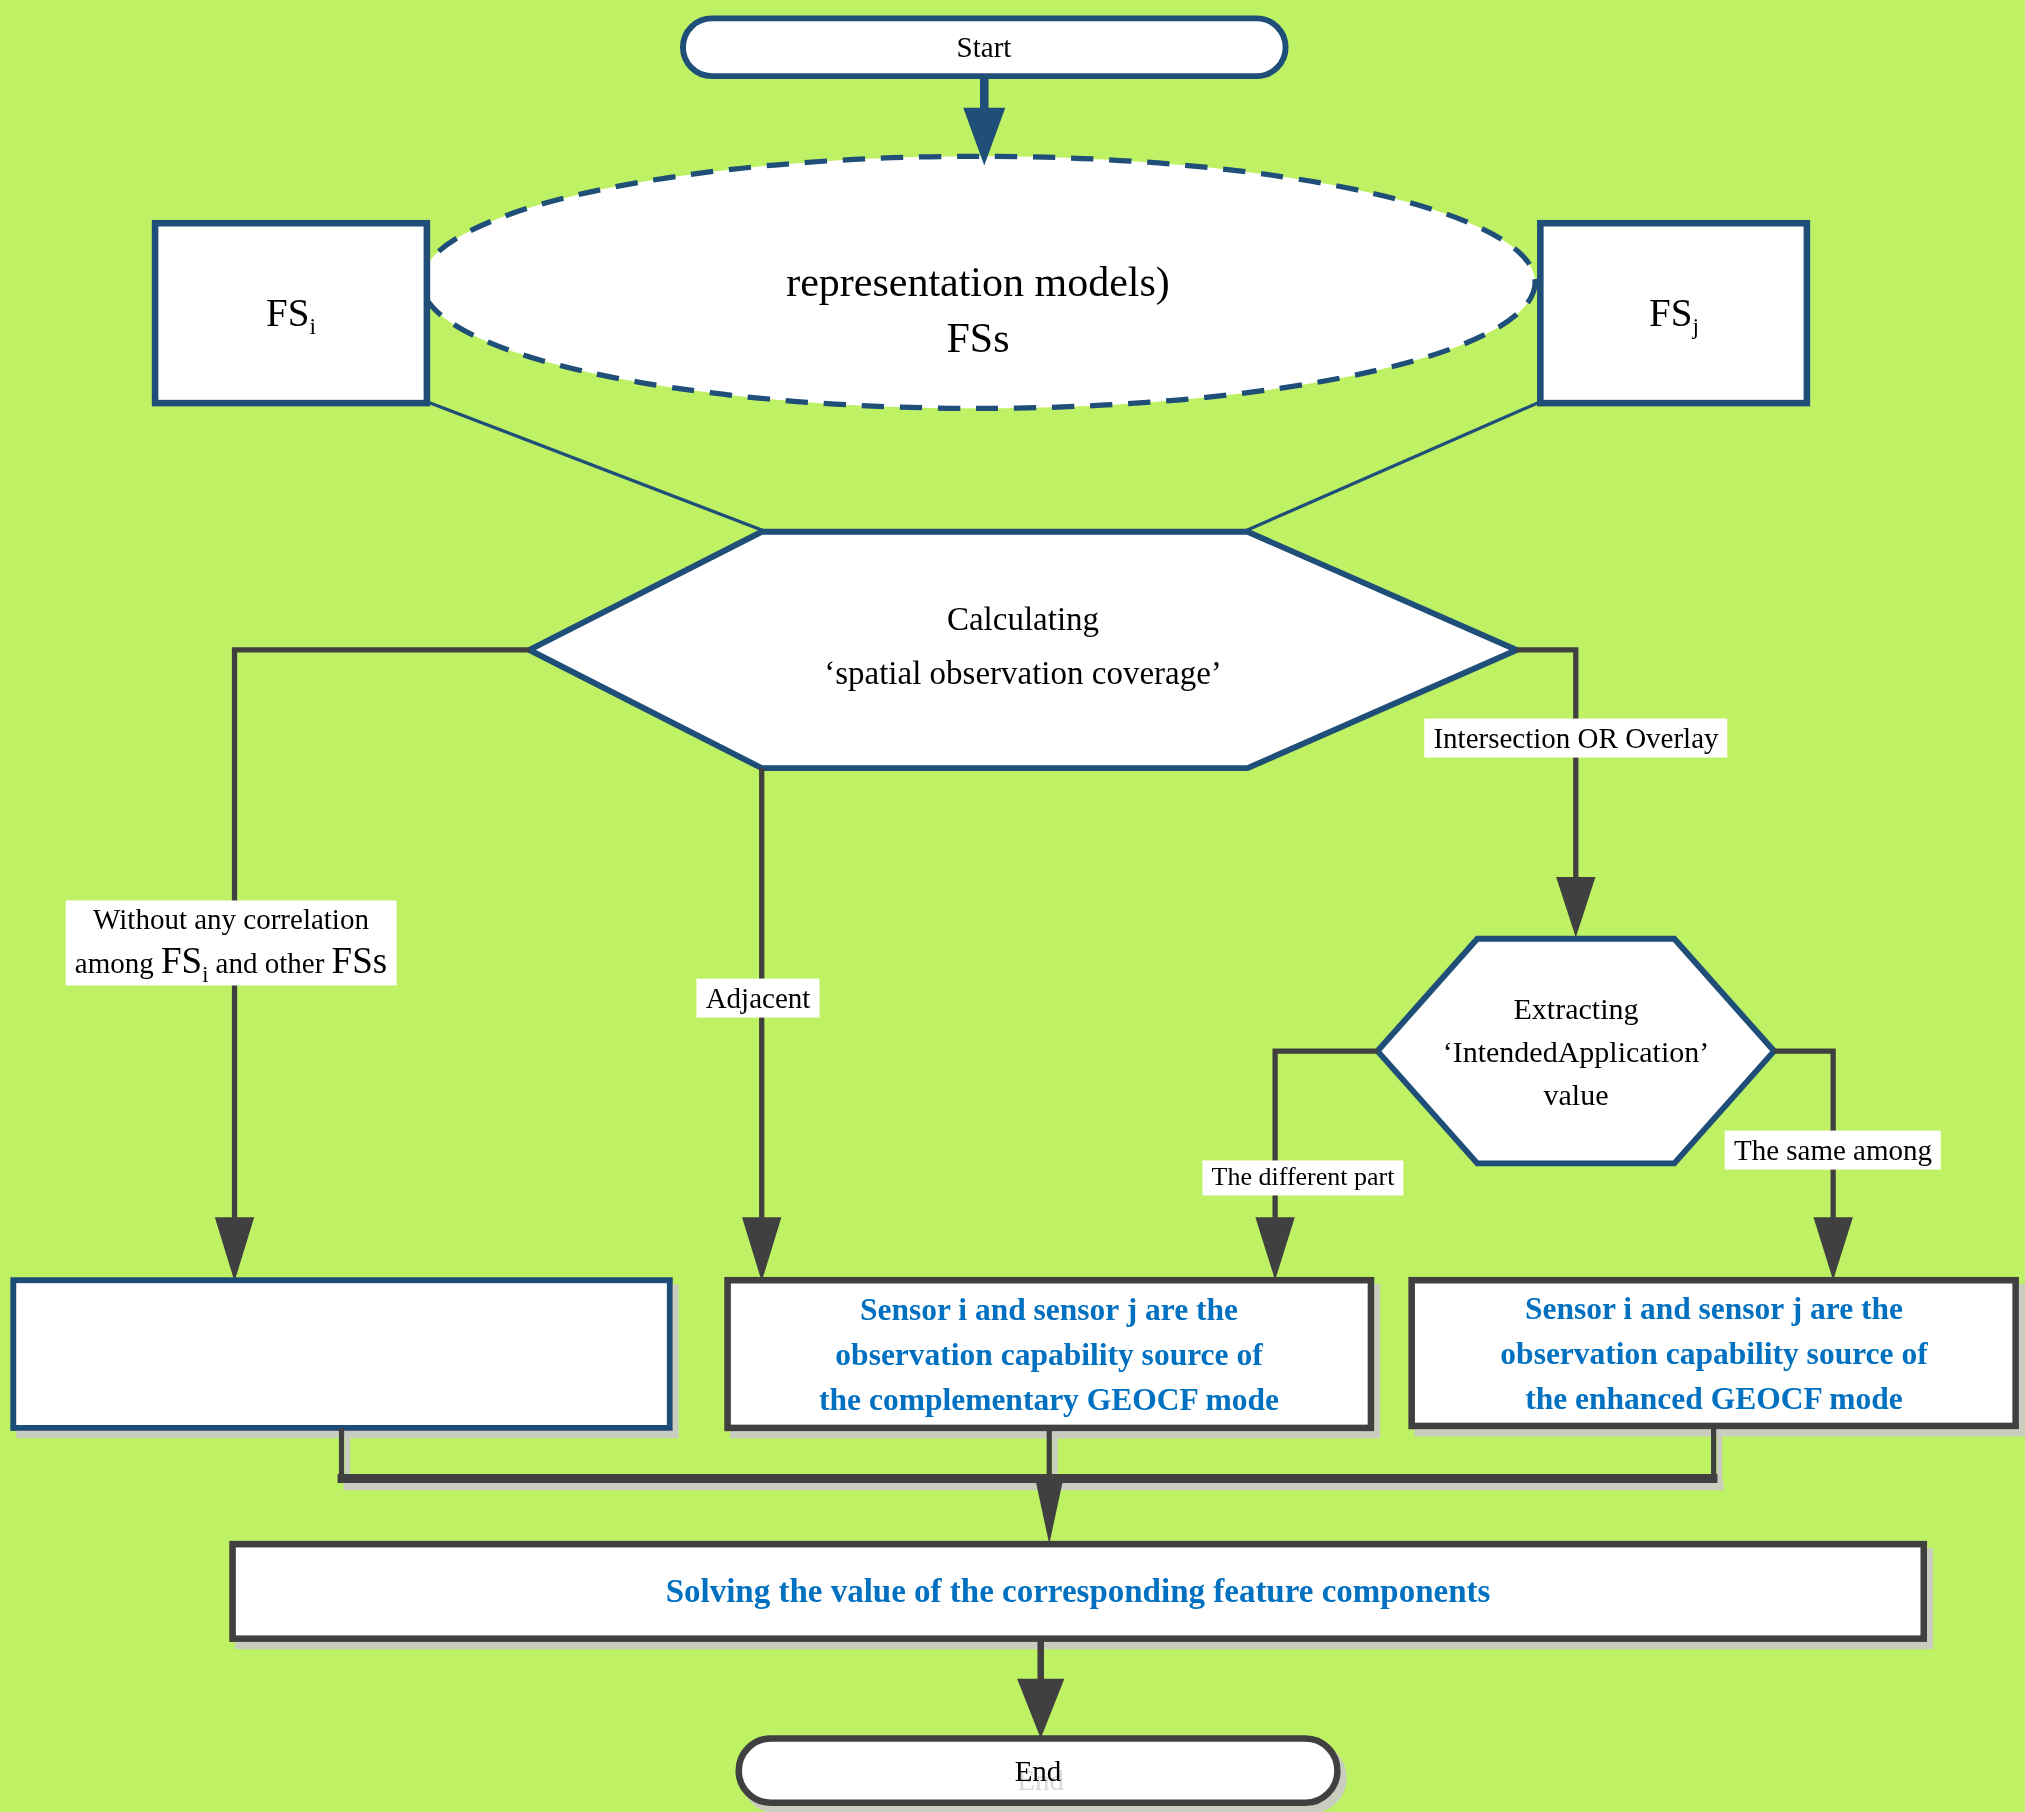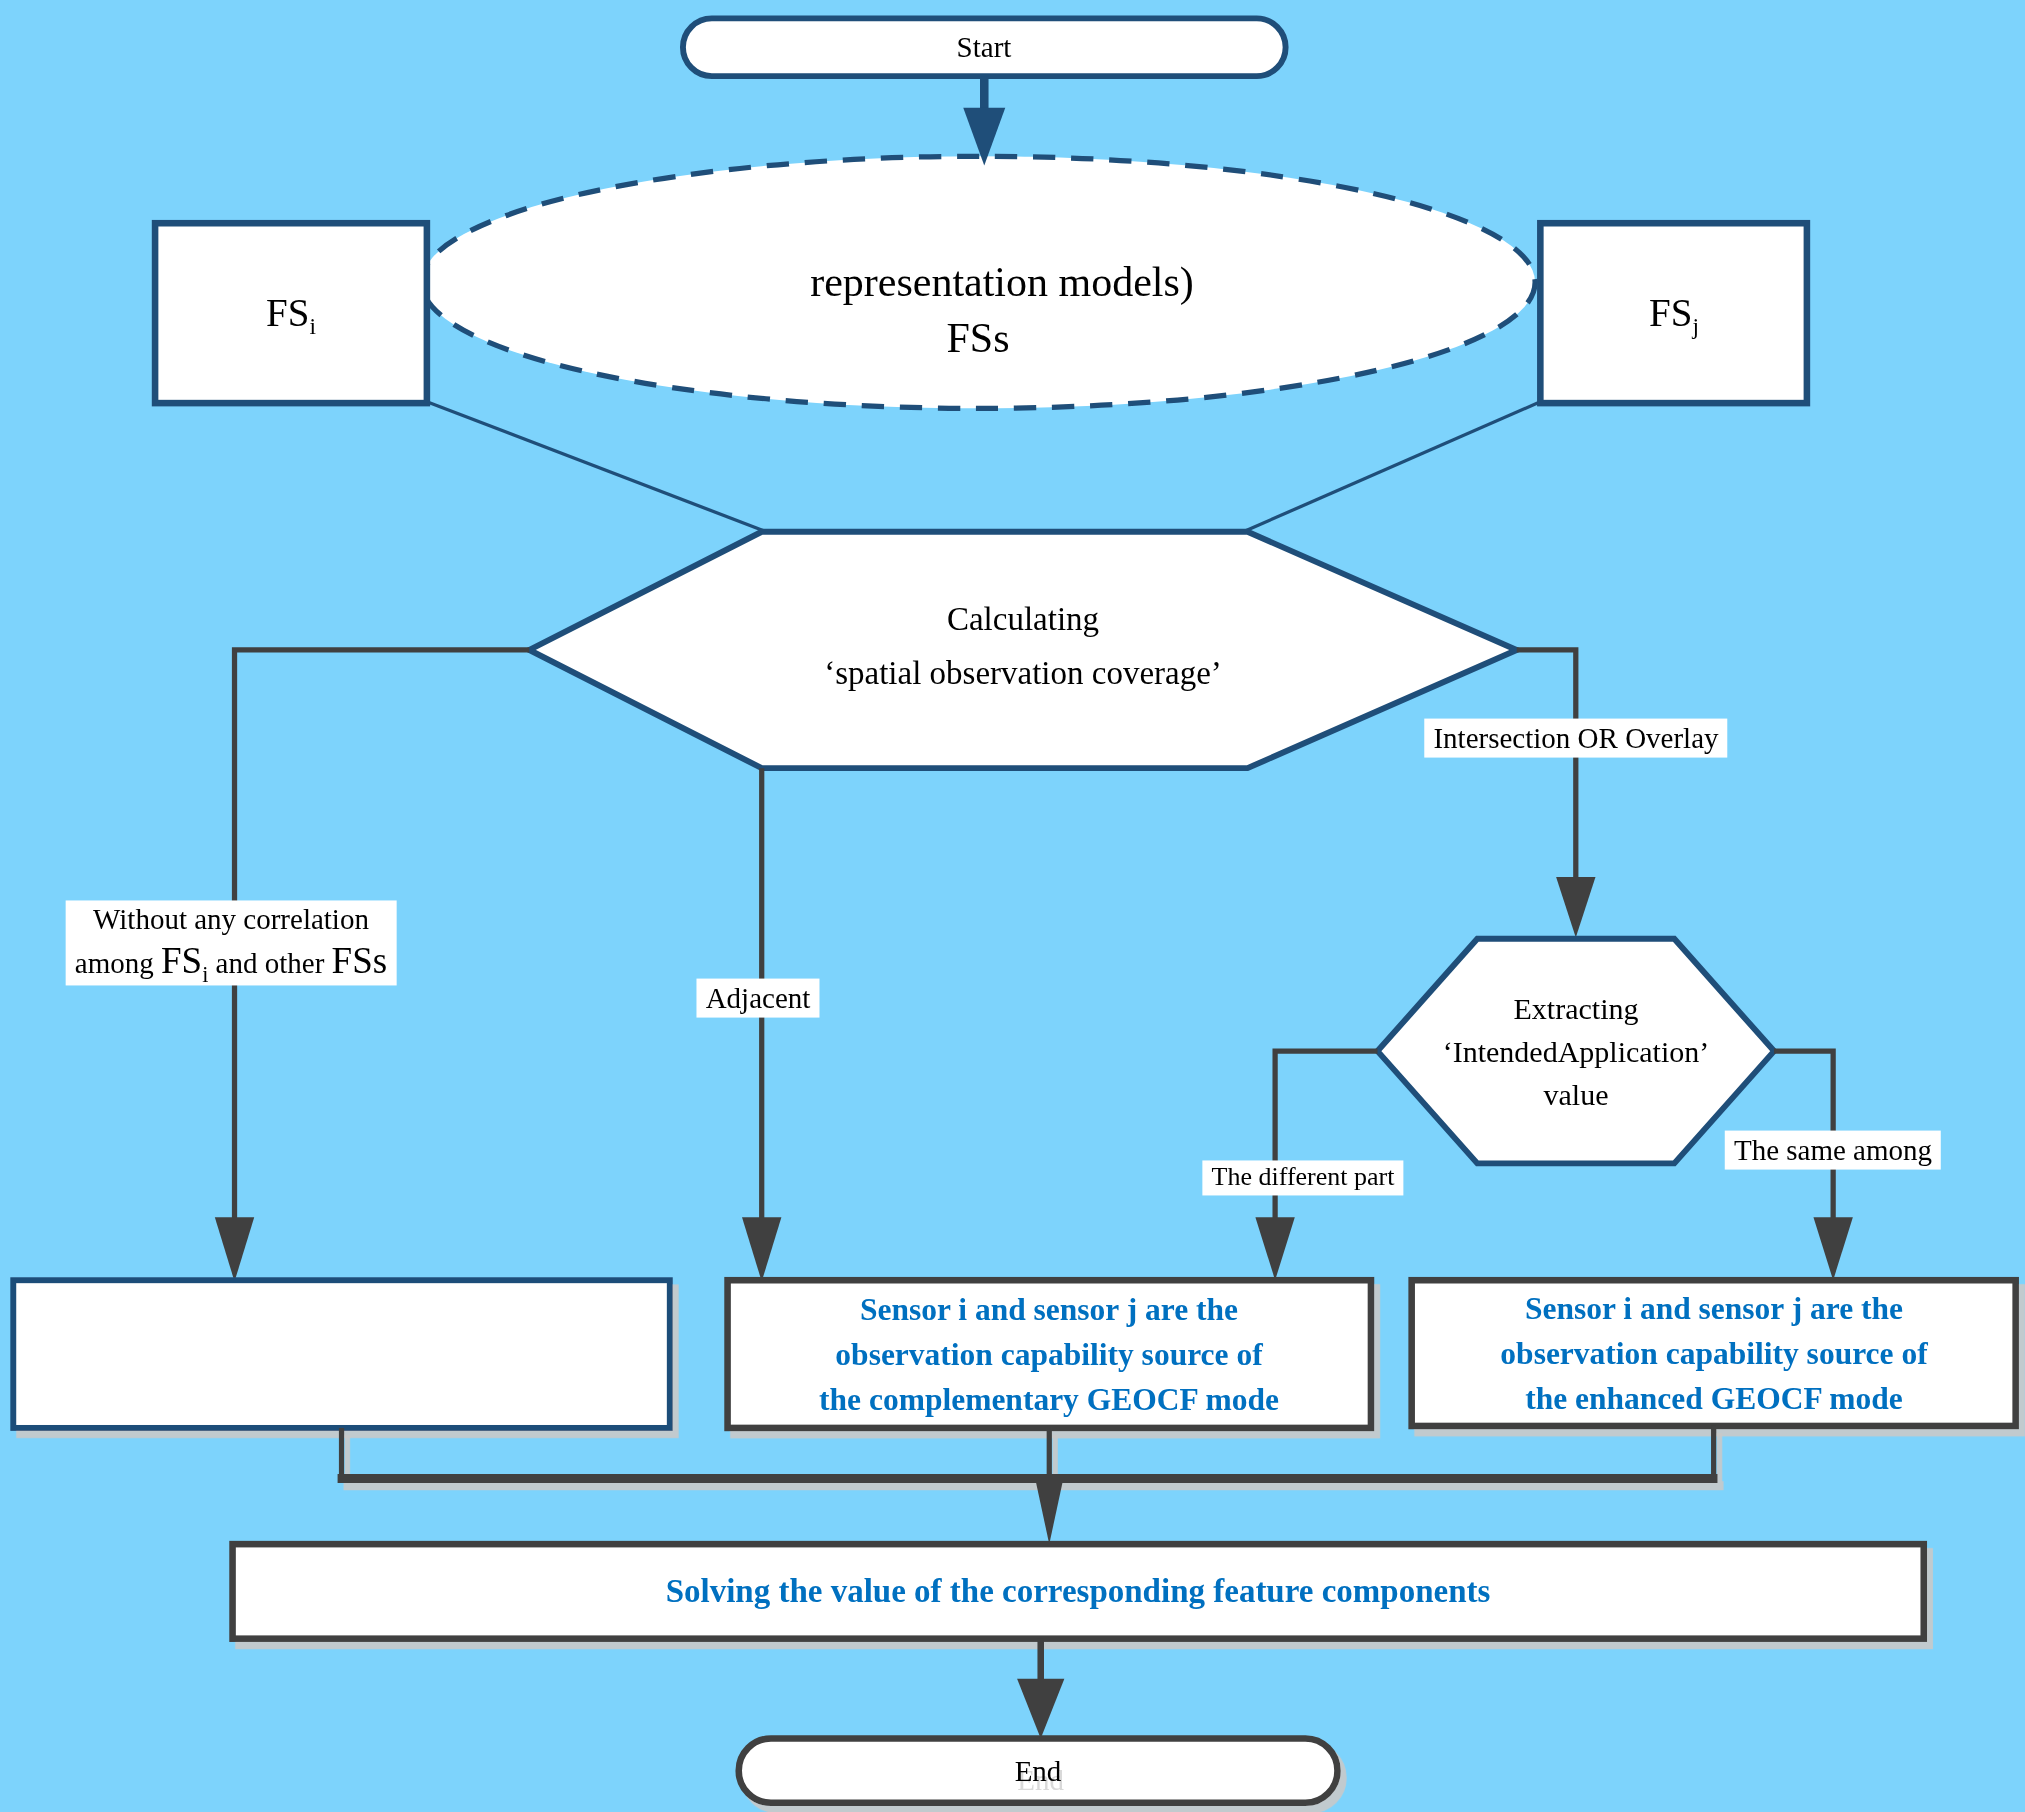--- a/index.html
+++ b/index.html
@@ -1,16 +1,16 @@
 <!DOCTYPE html>
 <html style="font-size:10.5px"><head>
 <meta charset="utf-8">
 <style>
   html,body{margin:0;padding:0;background:#ffffff;}
-  .canvas{position:relative;width:2025px;height:1812px;background:#7dd3fc;
+  .canvas{position:relative;width:2025px;height:1812px;background:#bef264;
           font-family:"Liberation Serif",serif;overflow:hidden;}
   .canvas > svg{position:absolute;left:0;top:0;}
   .lbl{position:absolute;transform:translate(-50%,-50%);white-space:nowrap;
        text-align:center;color:#000;line-height:1.25;}
   .wb{background:#ffffff;padding:1.3px 9.2px;}
   .bb{color:#0070C0;font-weight:bold;}
   .fsbig{font-size:37px;}
   sub{font-size:60%;line-height:0;}
   .endlbl{text-shadow:2.6px 9.2px 0 #d9d9d9;}
 </style>
@@ -71,21 +71,21 @@
 
     <rect x="354" y="2352" width="2576" height="144" fill="#ffffff" stroke="#404040" stroke-width="10" filter="url(#ds)"></rect>
 
     <line x1="1585" y1="2496" x2="1585" y2="2565" stroke="#404040" stroke-width="10"></line>
     <polygon points="1549,2557 1621,2557 1585,2648" fill="#404040"></polygon>
     <rect x="1125" y="2648" width="912" height="98" rx="49" fill="#ffffff" stroke="#404040" stroke-width="10" filter="url(#ds)"></rect>
   </svg>
 
   <div class="lbl" style="left:984px;top:47px;font-size:29px;">Start</div>
 
-  <div class="lbl" style="left:978px;top:282px;font-size:42px;margin-left:24px;">representation models)</div>
+  <div class="lbl" style="left:978px;top:282px;font-size:42px;">representation models)</div>
   <div class="lbl" style="left:978px;top:338px;font-size:42px;">FSs</div>
 
   <div class="lbl" style="left:291px;top:313px;font-size:39px;">
     <span>FS</span><sub>i</sub>
   </div>
   <div class="lbl" style="left:1674px;top:313px;font-size:39px;">
     <span>FS</span><sub>j</sub>
   </div>
 
   <div class="lbl" style="left:1023px;top:620px;font-size:33px;">Calculating</div>

